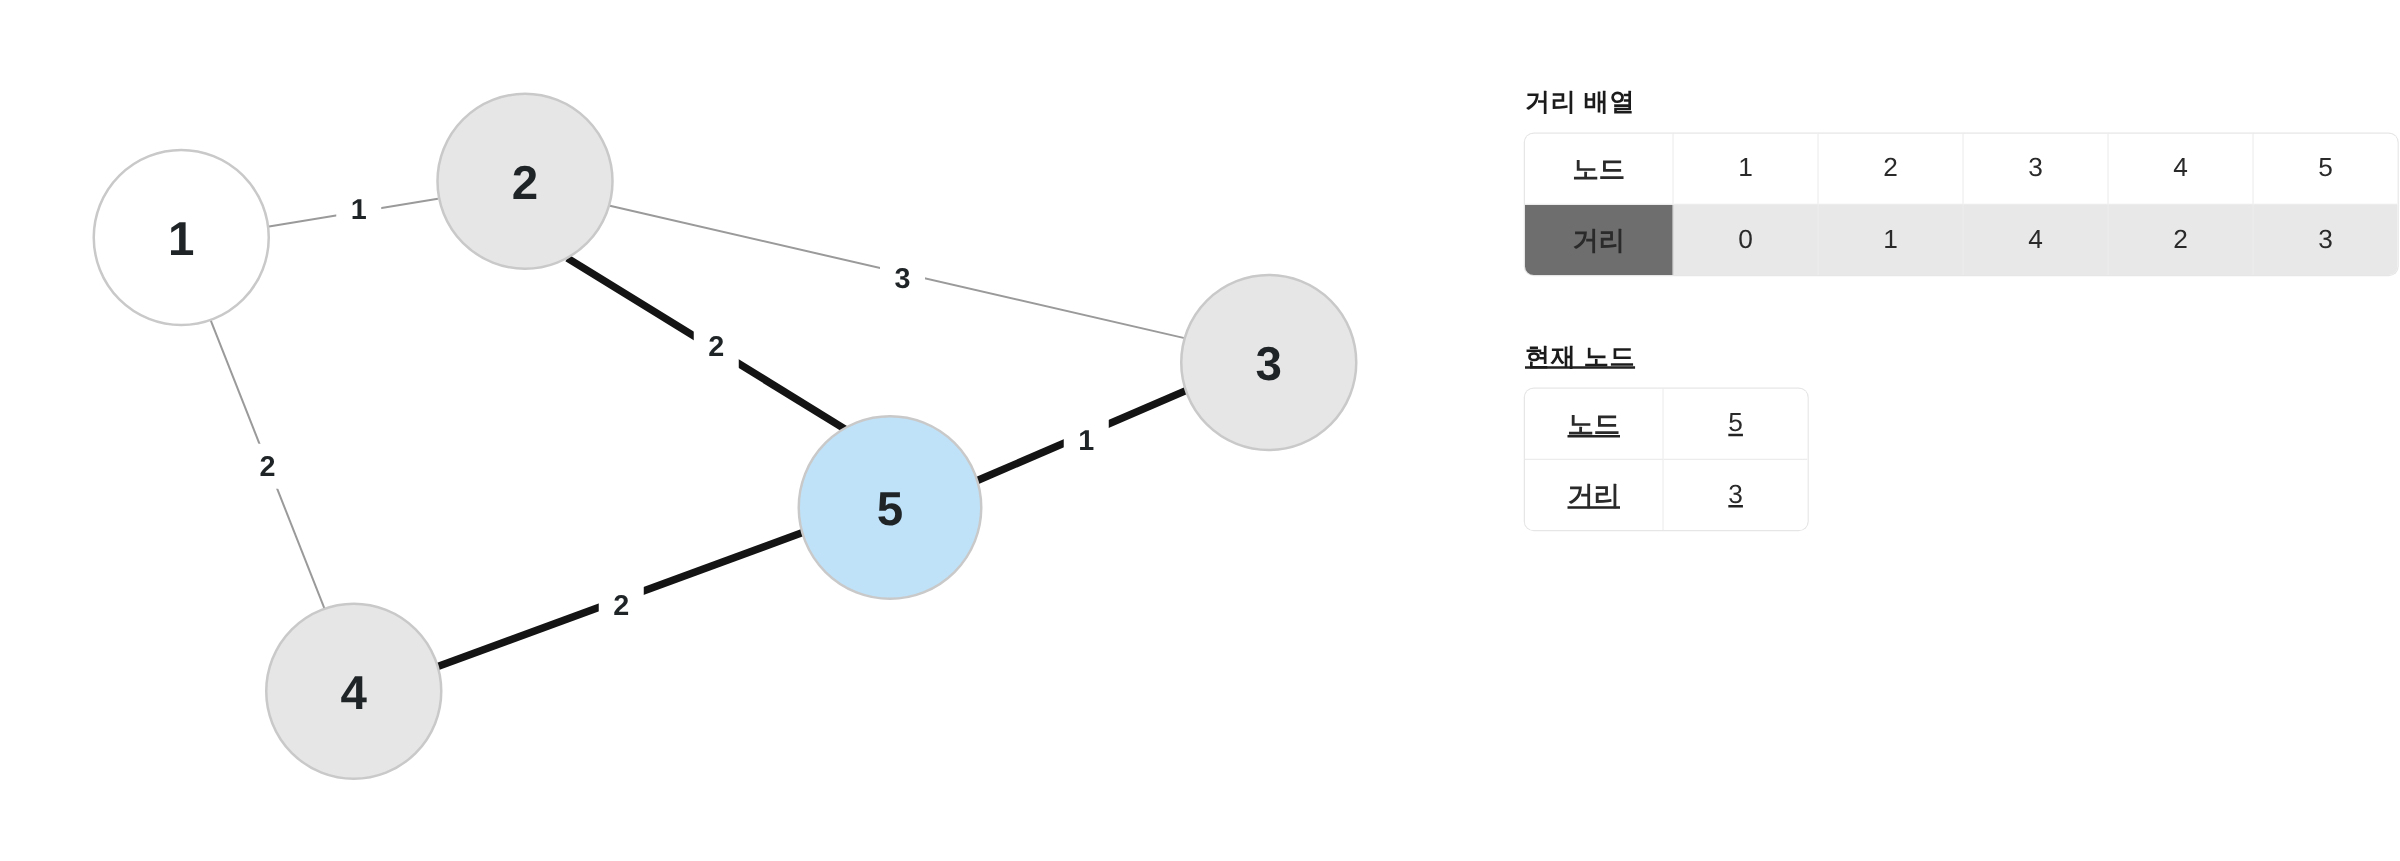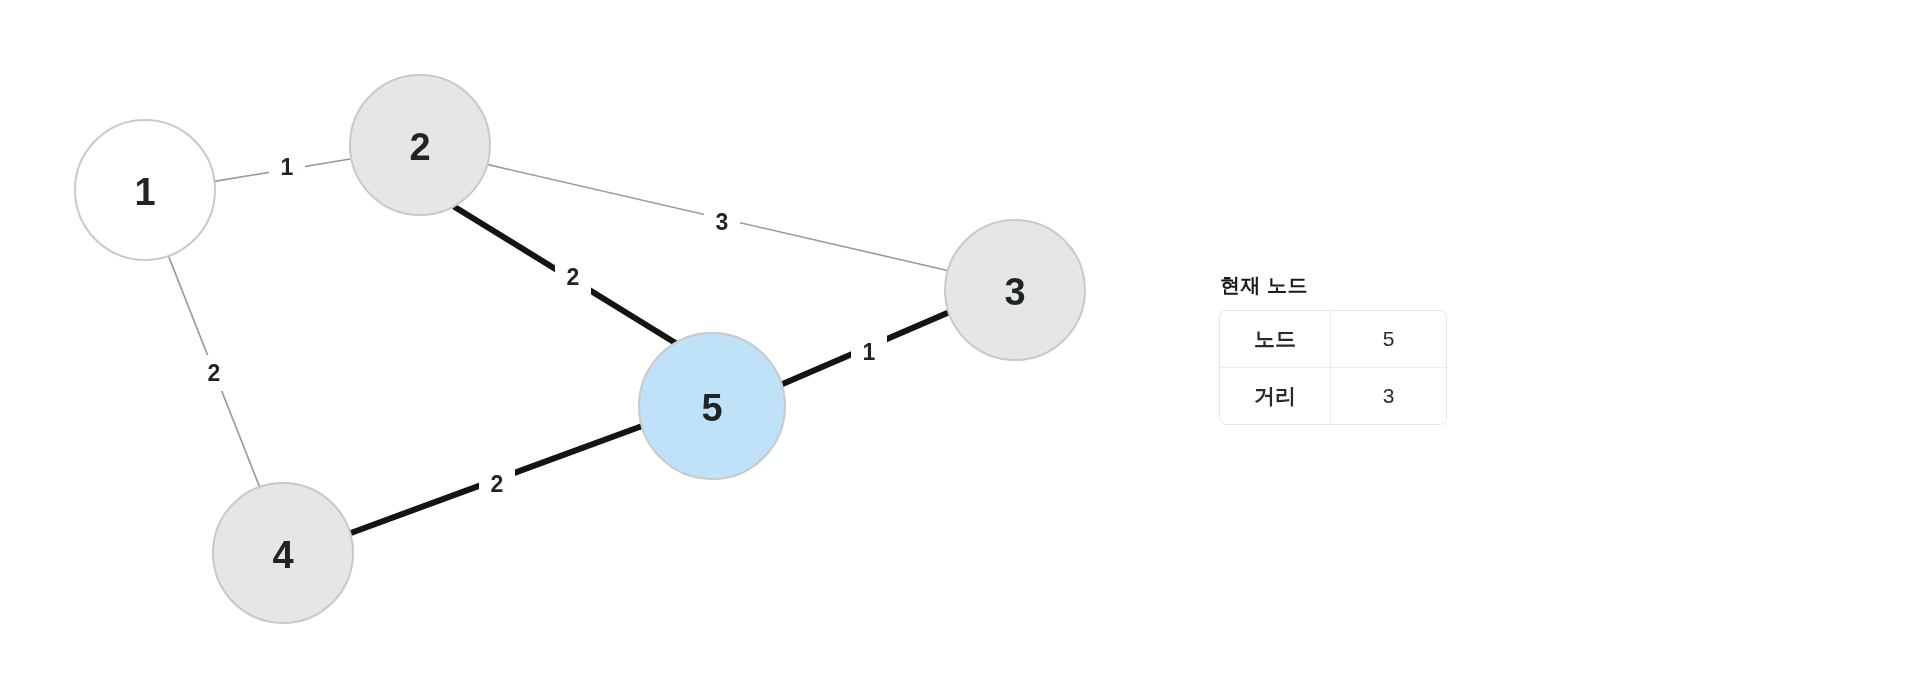--- a/index.html
+++ b/index.html
@@ -202,22 +202,45 @@
         <g>
           <circle class="node-circle" cx="712" cy="406" r="73" fill="#bfe2f9"></circle>
           <text class="node-label" x="712" y="408">5</text>
         </g>
       </g>
     </svg>
   </div>
 
   <div id="info-panel">
 
-
-    <div class="panel-block" style="left:0px; top:272px;">
+    <div class="panel-block" style="left:0px; top:68px;">
+      <div class="block-title">거리 배열</div>
+      <table class="grid" id="distance-array-table">
+        <tbody>
+          <tr>
+            <td class="rowhead">노드</td>
+            <td>1</td>
+            <td>2</td>
+            <td>3</td>
+            <td>4</td>
+            <td>5</td>
+          </tr>
+          <tr class="dist-row">
+            <td class="rowhead">거리</td>
+            <td>0</td>
+            <td>1</td>
+            <td>4</td>
+            <td>2</td>
+            <td>3</td>
+          </tr>
+        </tbody>
+      </table>
+    </div>
+
+    <div class="panel-block" style="left:0px; top:272px;text-decoration:underline;">
       <div class="block-title">현재 노드</div>
       <table class="grid small-table">
         <tbody>
           <tr>
             <td class="rowhead">노드</td>
             <td>5</td>
           </tr>
           <tr>
             <td class="rowhead">거리</td>
             <td>3</td>

